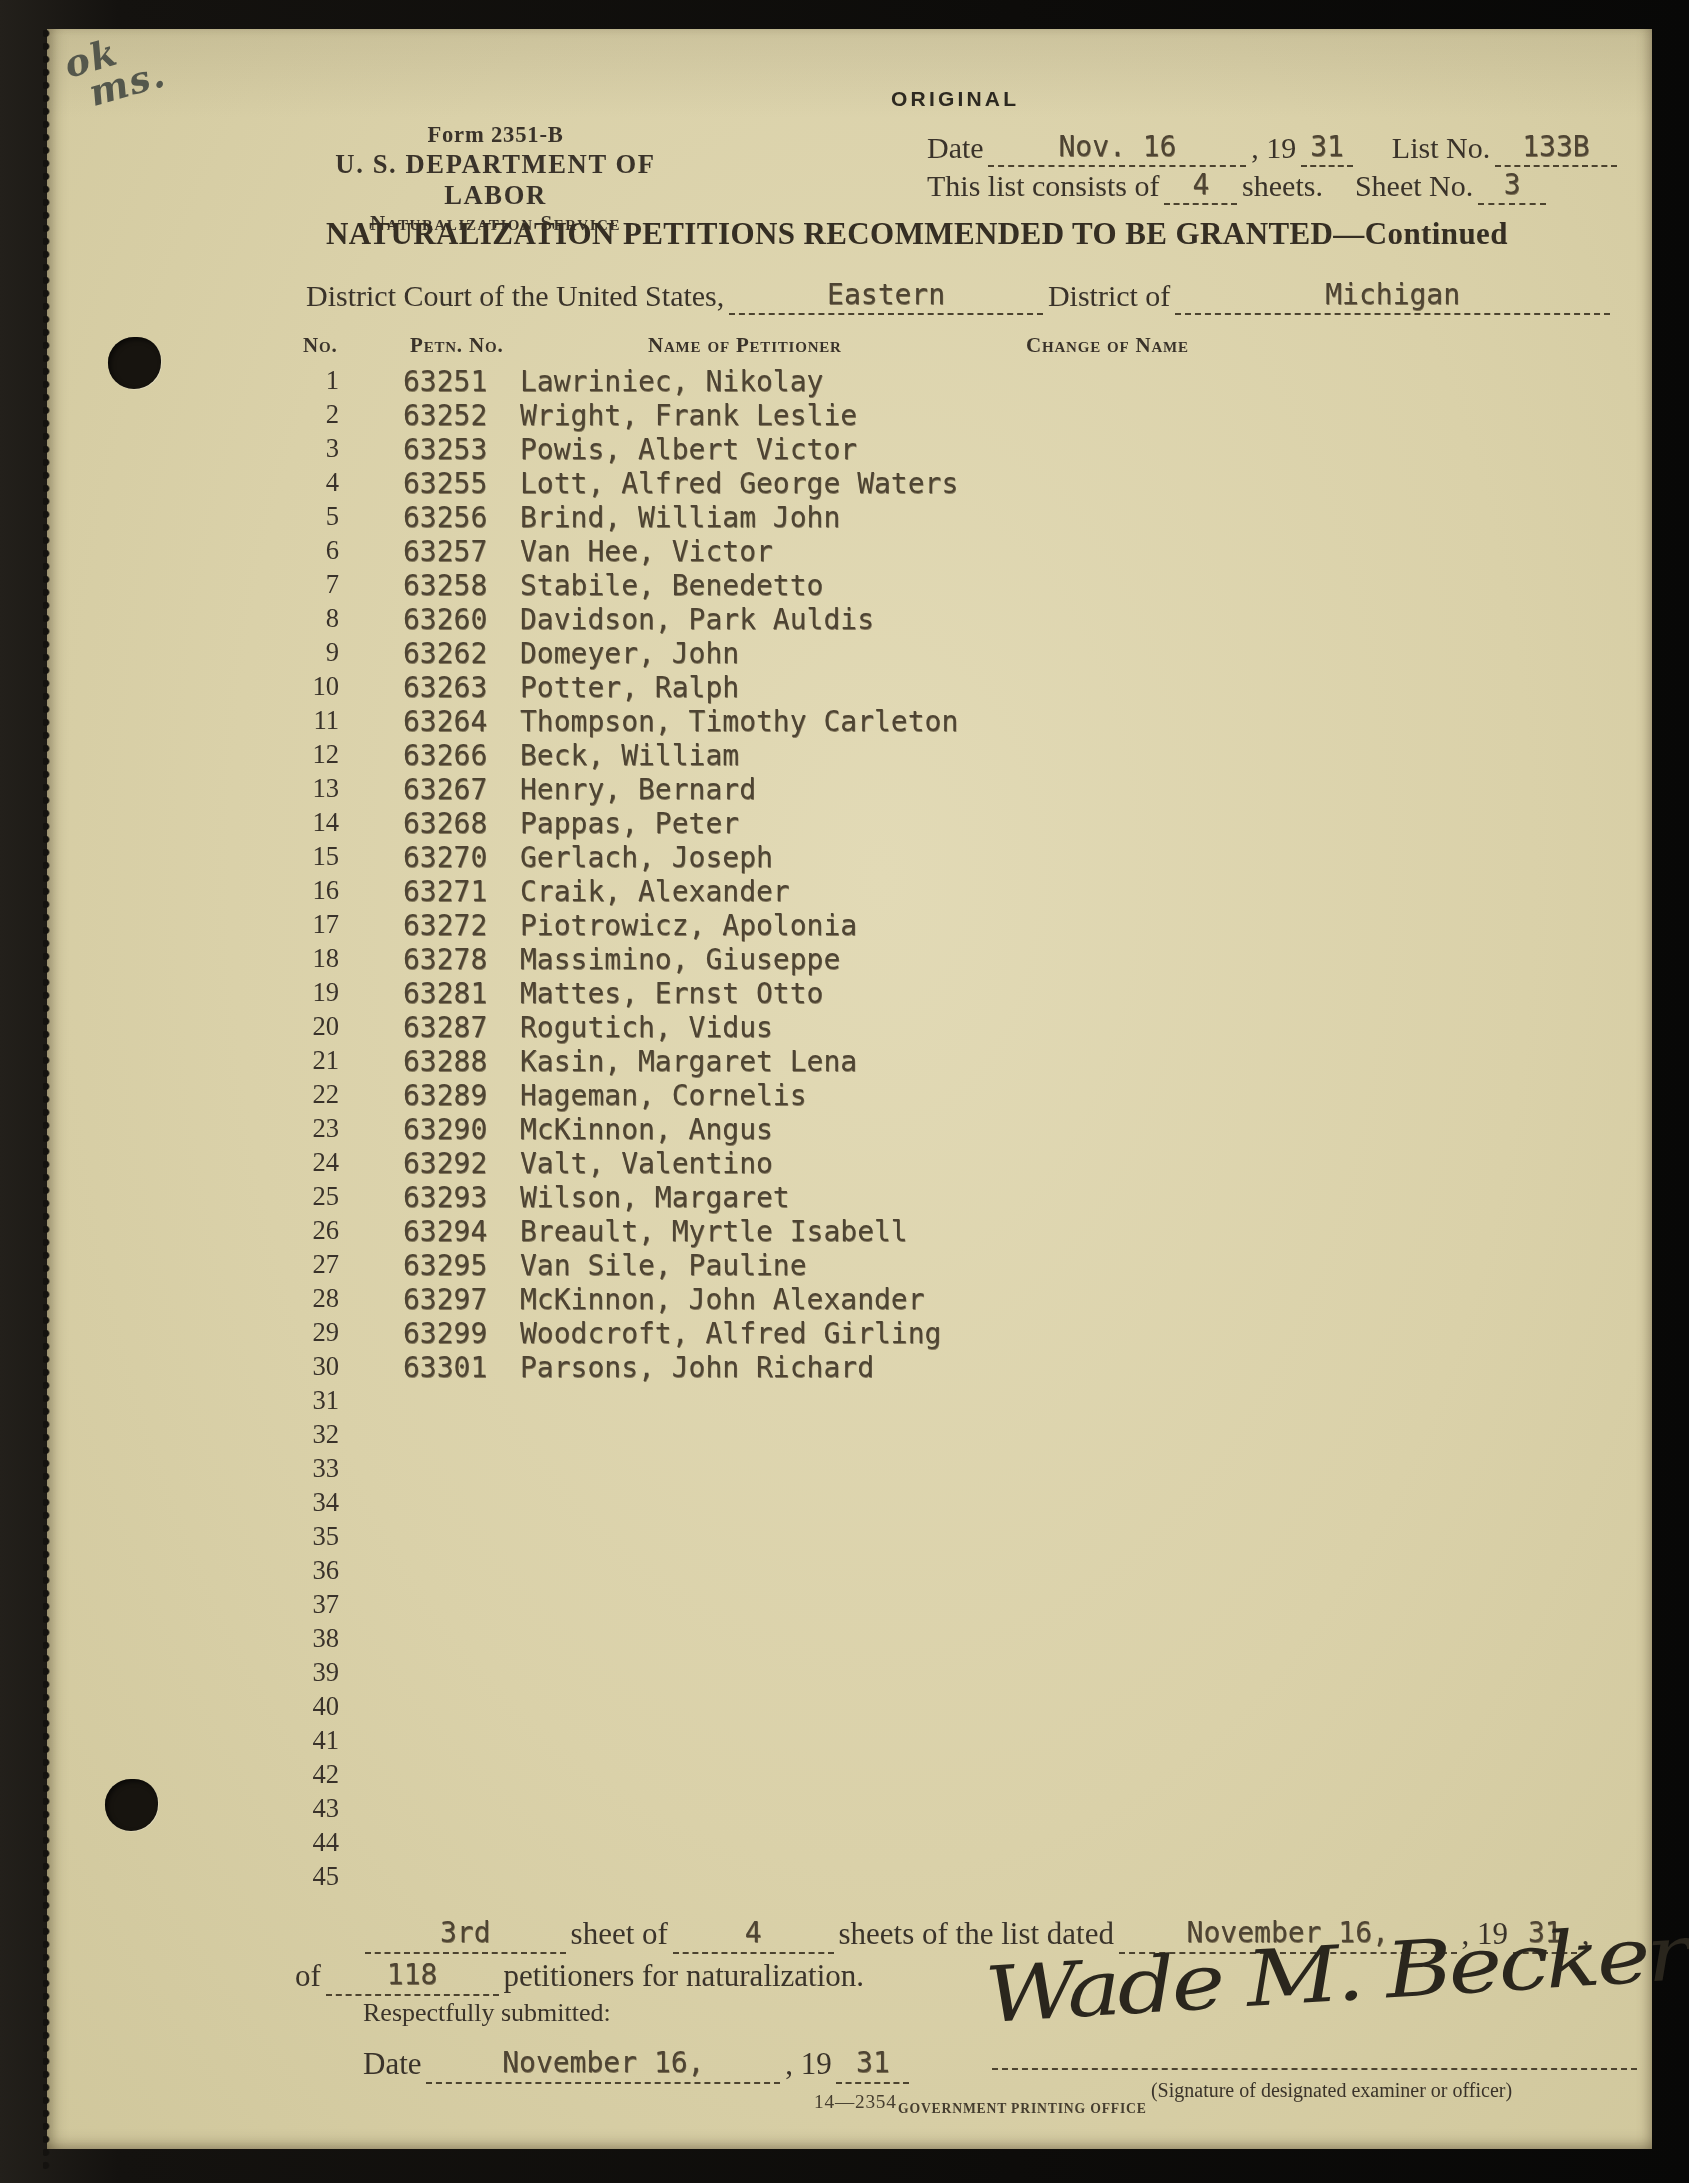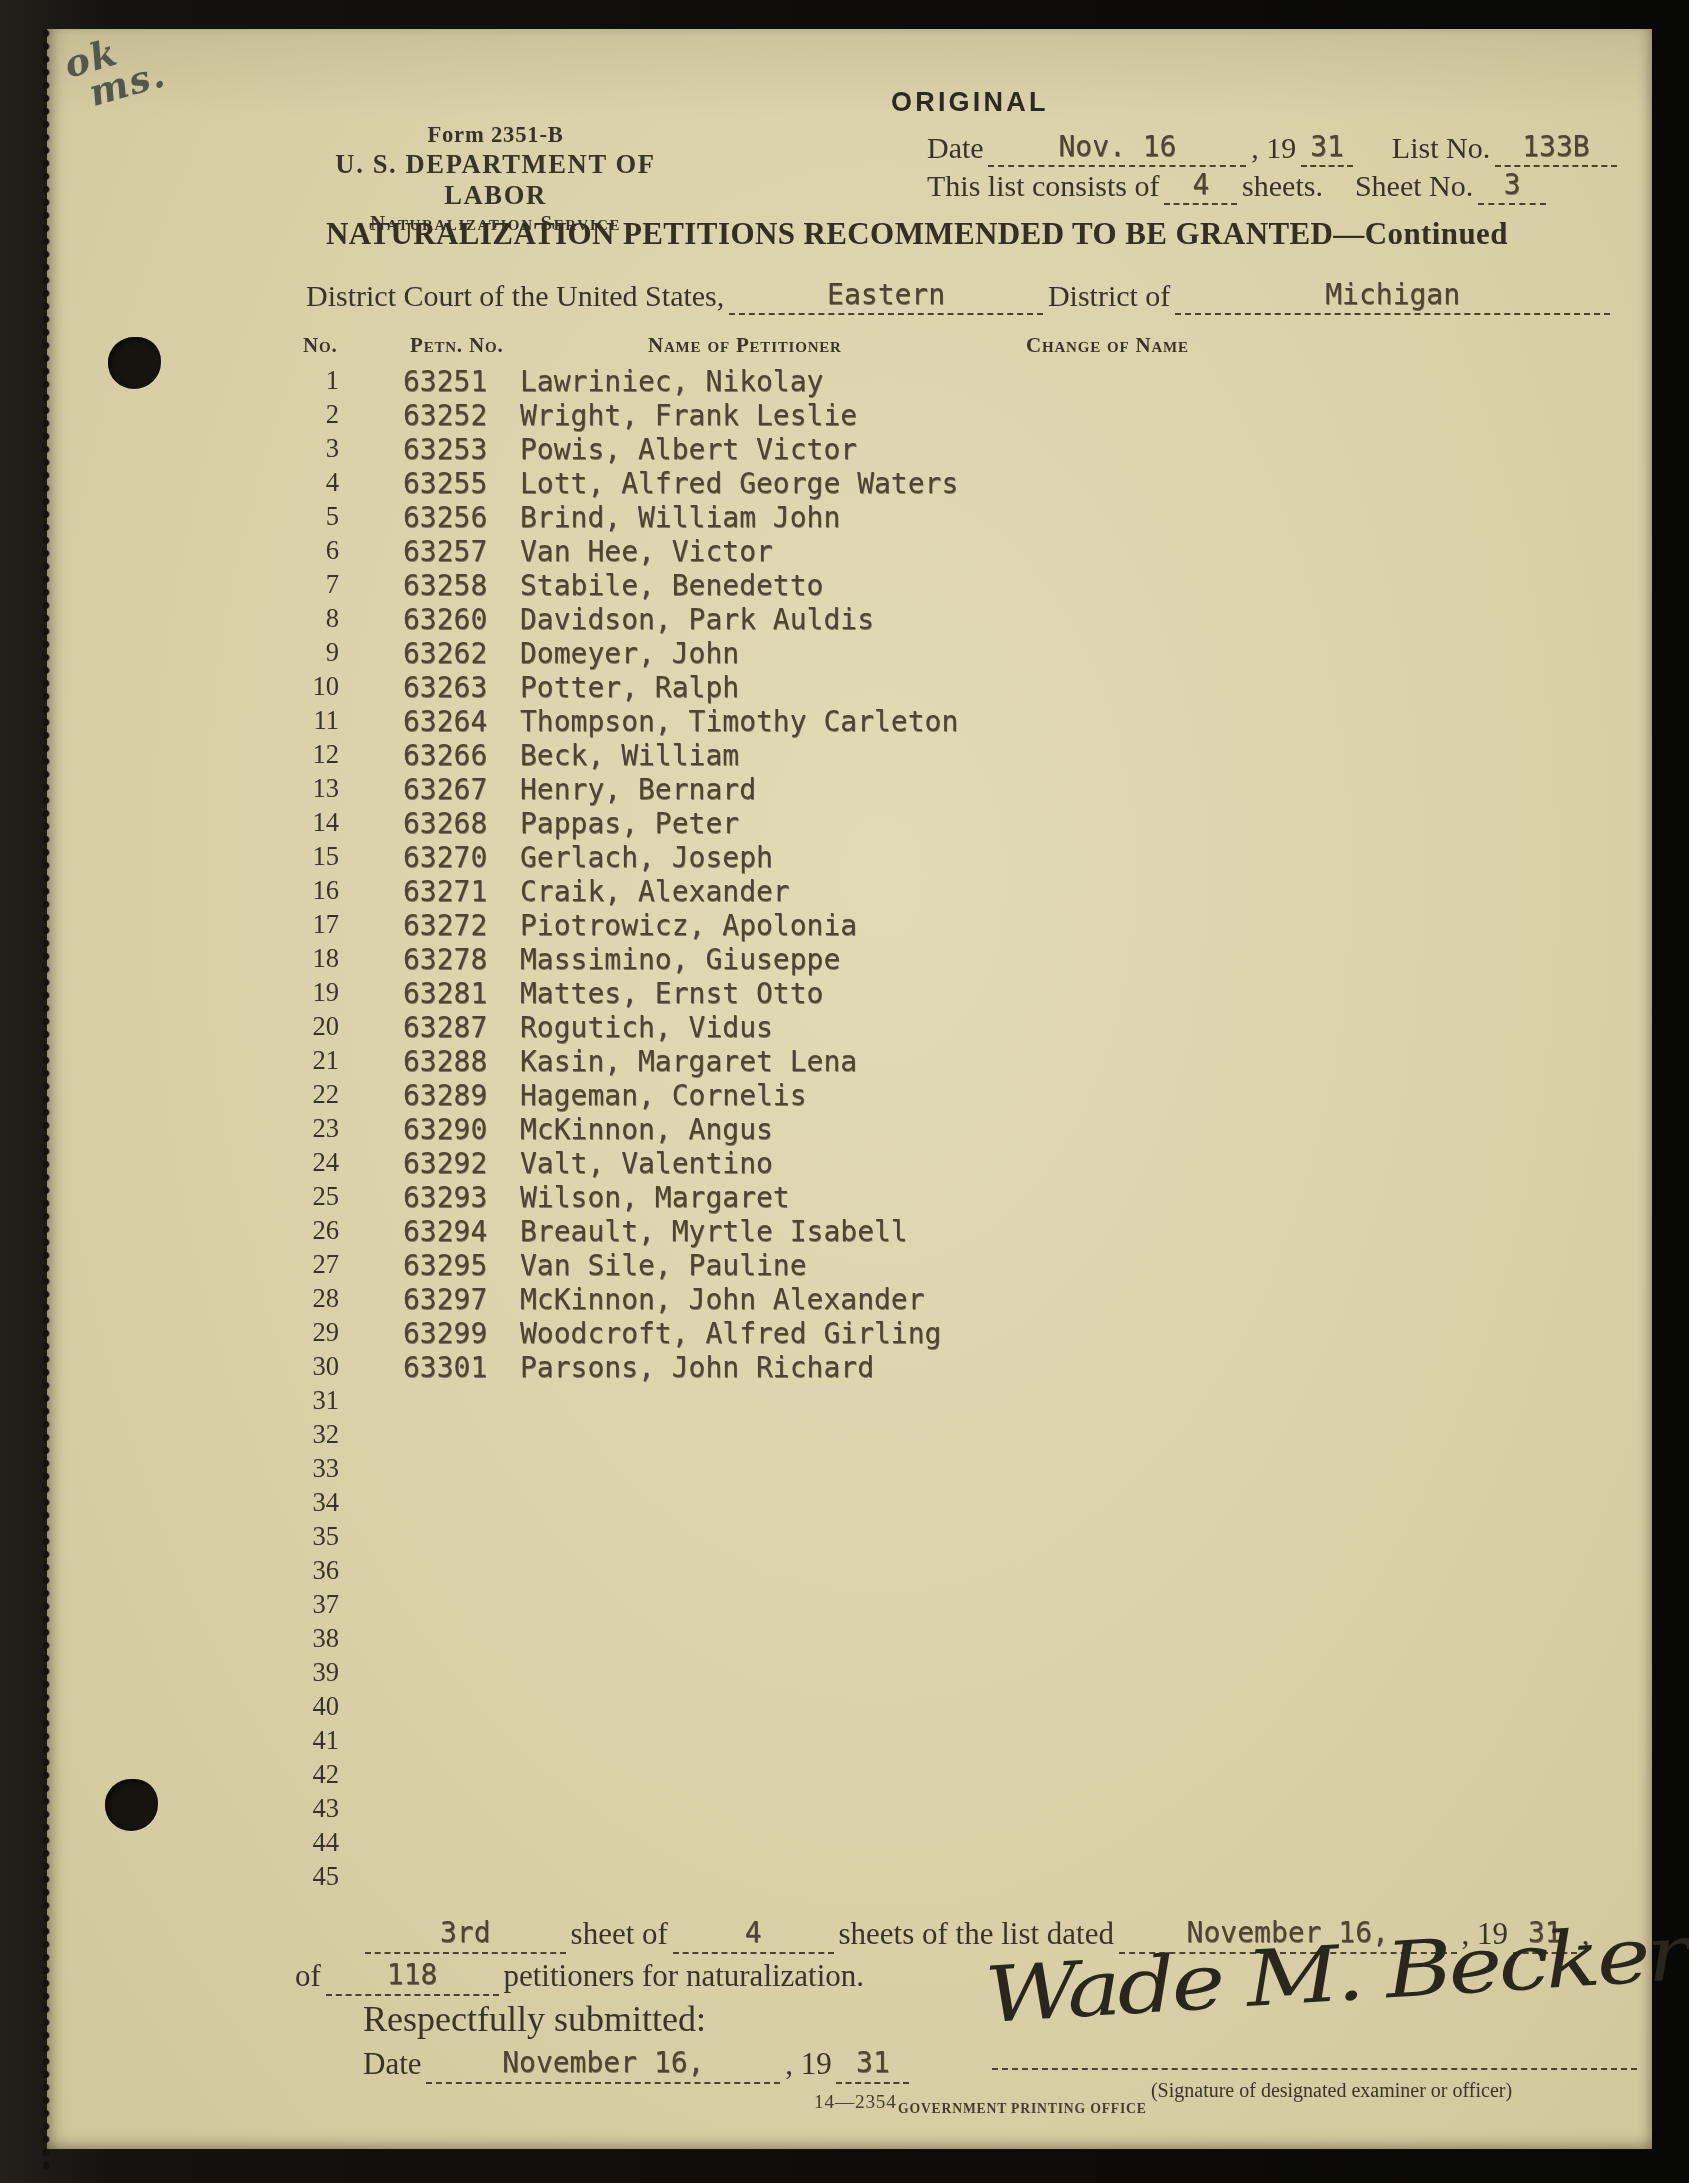--- a/index.html
+++ b/index.html
@@ -34,21 +34,21 @@
   .handnote{
     position:absolute;left:21px;top:6.4px;transform:rotate(-16deg);
     font-family:"DejaVu Serif",serif;font-style:italic;font-weight:bold;
     font-size:37px;color:#54574c;line-height:34px;letter-spacing:1.6px;
   }
   .handnote .l2{display:block;margin-left:16px;}
 
   .stamp{
     position:absolute;left:844px;top:58px;
     font-family:"Liberation Sans",sans-serif;font-weight:bold;
-    font-size:27px;letter-spacing:3.2px;color:#2d2920;
+    font-size:21px;letter-spacing:3.2px;color:#2d2920;
   }
   .agency{position:absolute;left:259px;top:93px;width:379px;text-align:center;color:#3a332a;}
   .agency .form-no{font-size:22.6px;font-weight:bold;letter-spacing:0.8px;}
   .agency .dept{font-size:26.6px;font-weight:bold;letter-spacing:1.6px;margin-top:0.8px;}
   .agency .svc{font-size:21px;font-weight:bold;font-variant:small-caps;letter-spacing:1.6px;}
 
   .hdrlines{position:absolute;left:880px;top:102px;color:#3a332a;font-size:30px;}
   .hline{display:flex;align-items:baseline;height:38px;white-space:nowrap;}
 
   .fl{display:inline-block;border-bottom:2.4px dashed #4c432f;text-align:center;margin:0 4.8px;}
@@ -72,21 +72,21 @@
   .cols .c-change{position:absolute;left:979px;}
 
   .rows{position:absolute;left:0;top:336px;width:100%;}
   .prow{position:relative;height:34px;}
   .prow .n{position:absolute;left:218px;width:74px;text-align:right;font-size:26.6px;color:#39322a;}
   .prow .p{position:absolute;left:356px;font-family:"DejaVu Sans Mono",monospace;font-size:28px;color:#4e4433;text-shadow:0.5px 0.5px 0.6px rgba(74,60,38,.6);}
   .prow .nm{position:absolute;left:473px;font-family:"DejaVu Sans Mono",monospace;font-size:28px;color:#4e4433;text-shadow:0.5px 0.5px 0.6px rgba(74,60,38,.6);white-space:nowrap;}
 
   .f-sheetline{position:absolute;left:313px;top:1887px;display:flex;align-items:flex-start;font-size:31px;color:#3a332a;white-space:nowrap;}
   .f-petline{position:absolute;left:248px;top:1929px;display:flex;align-items:baseline;font-size:31px;color:#3a332a;white-space:nowrap;}
-  .f-submitted{position:absolute;left:316px;top:1969px;font-size:36px;color:#3a332a;}
+  .f-submitted{position:absolute;left:316px;top:1969px;font-size:26px;color:#3a332a;}
   .f-dateline{position:absolute;left:316px;top:2017px;display:flex;align-items:baseline;font-size:31px;color:#3a332a;white-space:nowrap;}
 
   .sig-line{position:absolute;left:945px;top:2039px;width:645px;border-bottom:2.4px dashed #4c432f;}
   .sig-text{
     position:absolute;left:941px;top:1922px;width:693px;
     font-family:"DejaVu Serif",serif;font-style:italic;font-size:77px;color:#2a261d;
     letter-spacing:-3.2px;white-space:nowrap;
     transform:rotate(-3.5deg) scaleX(1.18);transform-origin:left bottom;
   }
   .sig-caption{position:absolute;left:1043px;top:2050px;width:483px;text-align:center;font-size:20px;color:#3a332a;}

